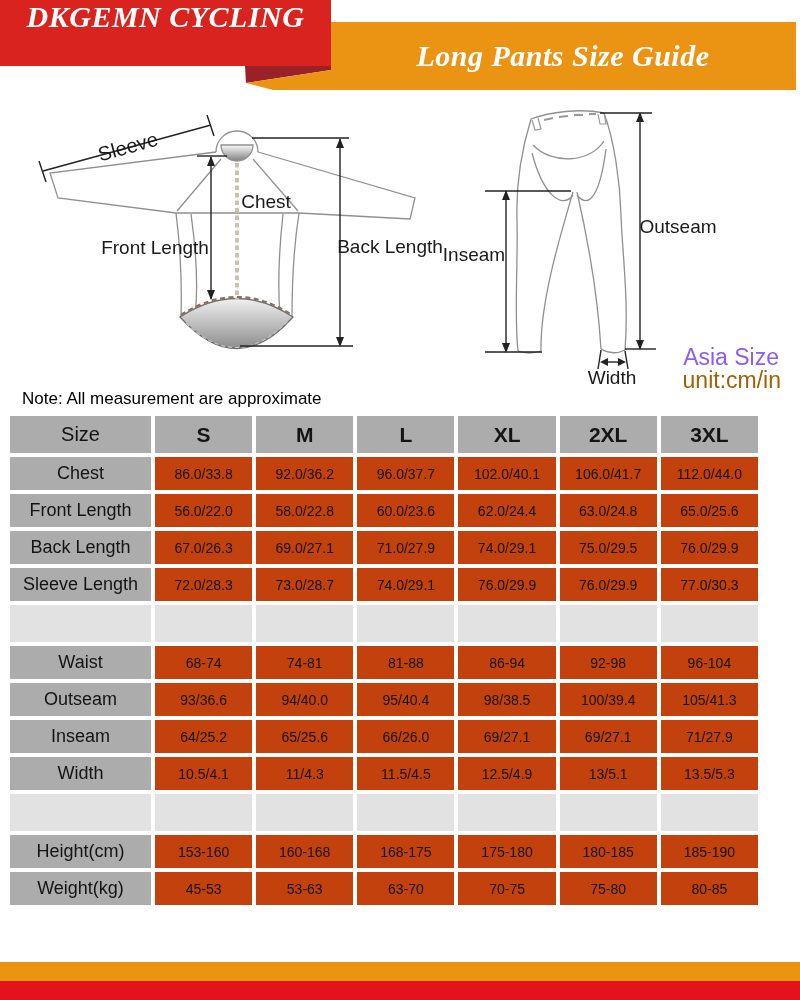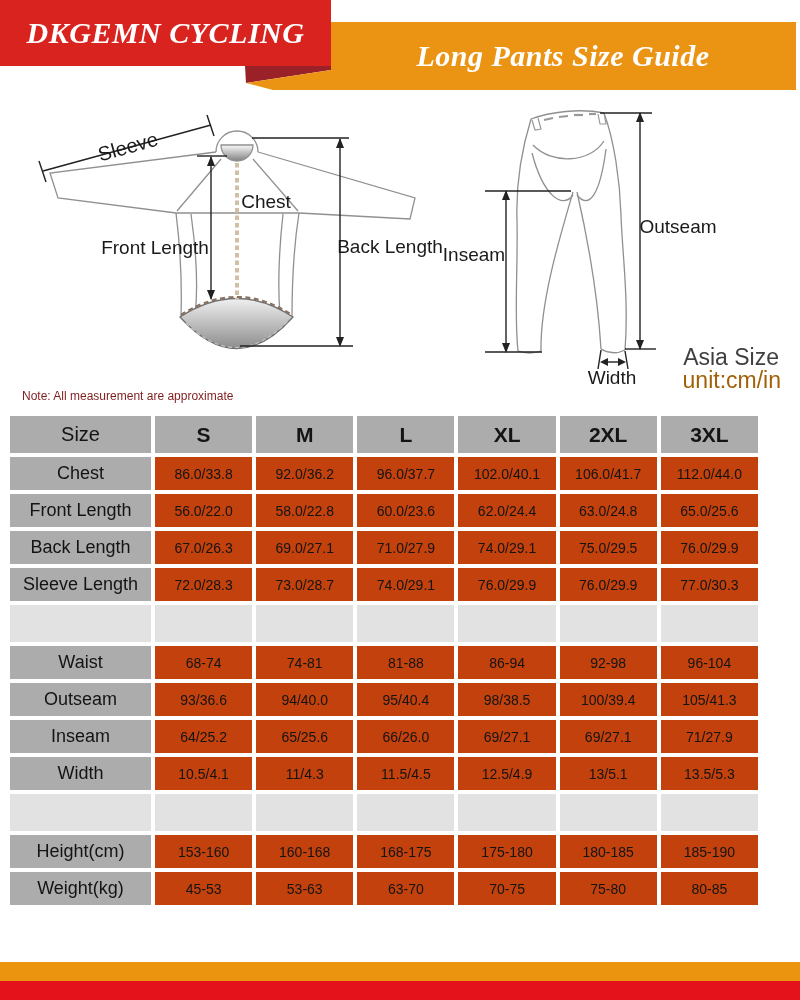--- a/index.html
+++ b/index.html
@@ -3,41 +3,41 @@
 <meta charset="utf-8">
 <style>
   html,body{margin:0;padding:0;}
   body{width:800px;height:1000px;background:#ffffff;font-family:"Liberation Sans",sans-serif;}
   .page{position:relative;width:800px;height:1000px;overflow:hidden;background:#fff;}
 
   
   .banner-orange{position:absolute;left:330px;top:22px;width:466px;height:68px;background:#eb9414;
     display:flex;align-items:center;justify-content:center;}
   .banner-red{position:absolute;left:0;top:0;width:331px;height:66px;background:#d8231f;
-    display:flex;align-items:center;justify-content:center;}
+    display:flex;justify-content:center;}
   .banner-red span,.banner-orange span{font-family:"Liberation Serif",serif;font-style:italic;font-weight:bold;
     color:#ffffff;white-space:nowrap;}
   .banner-red span{font-size:30px;letter-spacing:.5px;}
   .banner-orange span{font-size:30px;letter-spacing:.5px;}
   .fold-svg{position:absolute;left:245px;top:66px;width:86px;height:24px;}
 
   
   .jersey-svg{position:absolute;left:0;top:95px;width:460px;height:310px;}
   .pants-svg{position:absolute;left:440px;top:95px;width:360px;height:310px;}
   .dlabel{position:absolute;font-size:19px;color:#1a1a1a;white-space:nowrap;transform:translate(-50%,-50%);}
   .lbl-sleeve{left:128px;top:147px;transform:translate(-50%,-50%) rotate(-15.5deg);font-size:20px;}
   .lbl-chest{left:266px;top:202px;}
   .lbl-front{left:155px;top:248px;}
   .lbl-back{left:390px;top:247px;}
   .lbl-inseam{left:474px;top:255px;}
   .lbl-outseam{left:678px;top:227px;}
   .lbl-width{left:612px;top:378px;}
-  .asia-size{position:absolute;right:21px;top:344px;font-size:23px;color:#404040;white-space:nowrap;}
+  .asia-size{position:absolute;right:21px;top:344px;font-size:23px;color:#8b5cf6;white-space:nowrap;}
   .unit-label{position:absolute;right:19px;top:367px;font-size:23px;color:#a16207;white-space:nowrap;}
-  .note-text{position:absolute;left:22px;top:389px;font-size:12px;color:#7f1d1d;white-space:nowrap;}
+  .note-text{position:absolute;left:22px;top:389px;font-size:17px;color:#000000;white-space:nowrap;}
 
   
   .size-table{position:absolute;left:6px;top:412px;width:756px;border-collapse:separate;border-spacing:4px;
     table-layout:fixed;}
   .size-table td{text-align:center;vertical-align:middle;padding:0;color:#141414;overflow:hidden;}
   tr.row-header td{background:#acacac;height:37px;font-weight:bold;font-size:21px;}
   tr.row-header td.c-label{font-weight:normal;font-size:20px;}
   tr.row-data td{height:33px;}
   tr.row-data td.c-label{background:#acacac;font-size:18px;}
   tr.row-data td.c-value{background:#c2410c;font-size:14px;}

